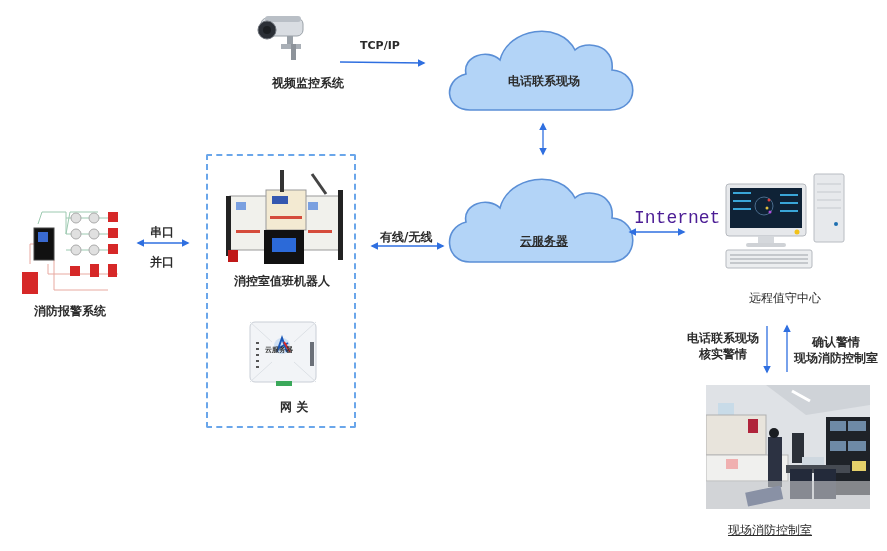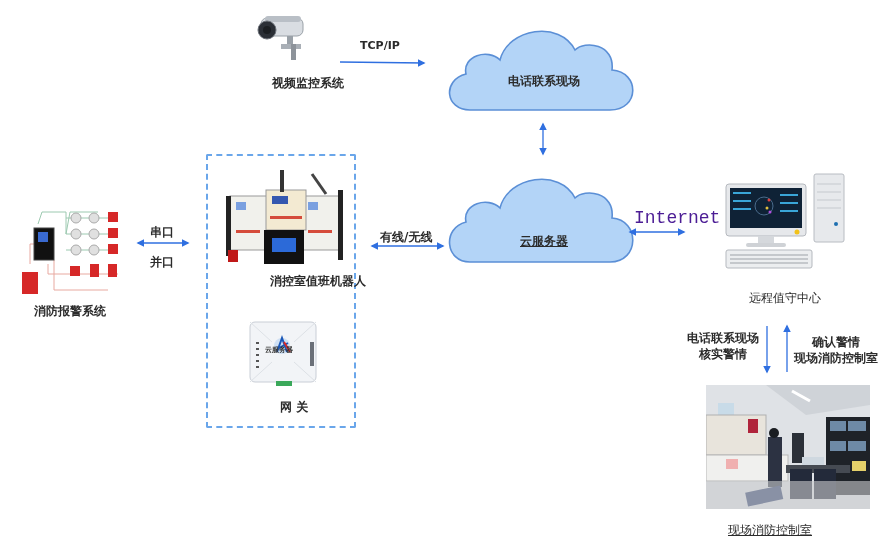--- a/index.html
+++ b/index.html
@@ -110,21 +110,21 @@
       </g>
     <rect x="38" y="64" width="40" height="34" fill="#111"></rect>
     <rect x="46" y="72" width="24" height="14" fill="#2c6ad8"></rect>
     <rect x="0" y="30" width="5" height="60" fill="#222"></rect>
     <rect x="112" y="24" width="5" height="70" fill="#222"></rect>
     <rect x="54" y="4" width="4" height="22" fill="#333"></rect>
     <line x1="86" y1="8" x2="100" y2="28" stroke="#444" stroke-width="3"></line>
     <rect x="2" y="84" width="10" height="12" fill="#c01818"></rect>
   </svg>
 </div>
-<div class="abs lbl" style="left:234px;top:273px;margin-left:36px;">消控室值班机器人</div>
+<div class="abs lbl" style="left:234px;top:273px;">消控室值班机器人</div>
 
 <div class="abs" style="left:248px;top:318px;width:72px;height:70px;">
   <svg width="72" height="70" viewBox="0 0 72 70">
     <rect x="2" y="4" width="66" height="60" rx="5" fill="#f2f4f7" stroke="#c9ced6"></rect>
     <line x1="2" y1="4" x2="24" y2="24" stroke="#dde1e6"></line>
       <line x1="68" y1="4" x2="46" y2="24" stroke="#dde1e6"></line>
     <line x1="2" y1="64" x2="24" y2="44" stroke="#dde1e6"></line>
       <line x1="68" y1="64" x2="46" y2="44" stroke="#dde1e6"></line>
     <g fill="#555">
         <rect x="8" y="24" width="3" height="2"></rect>

